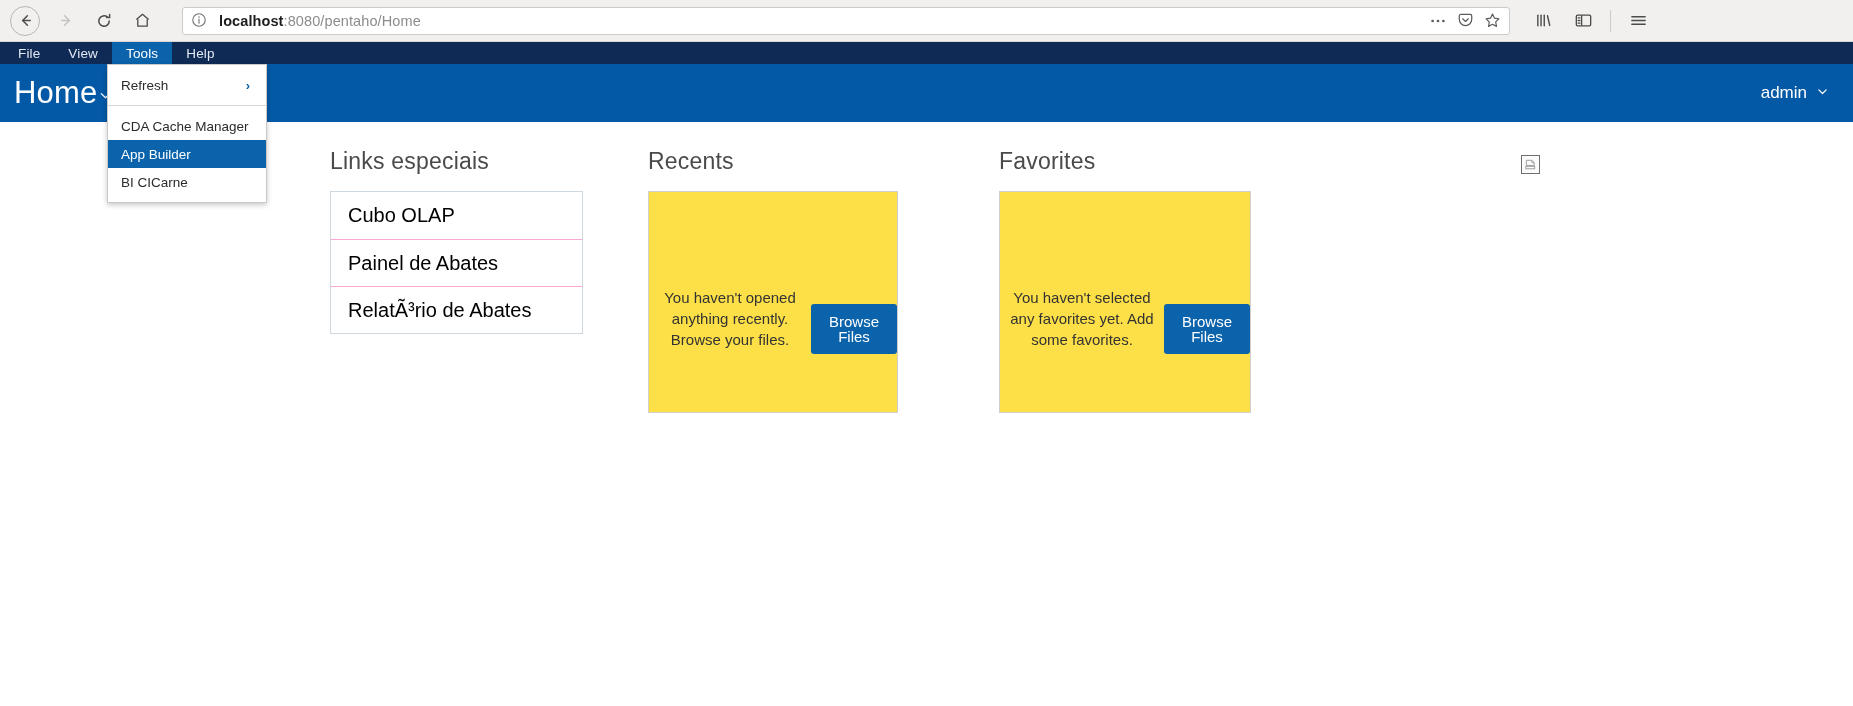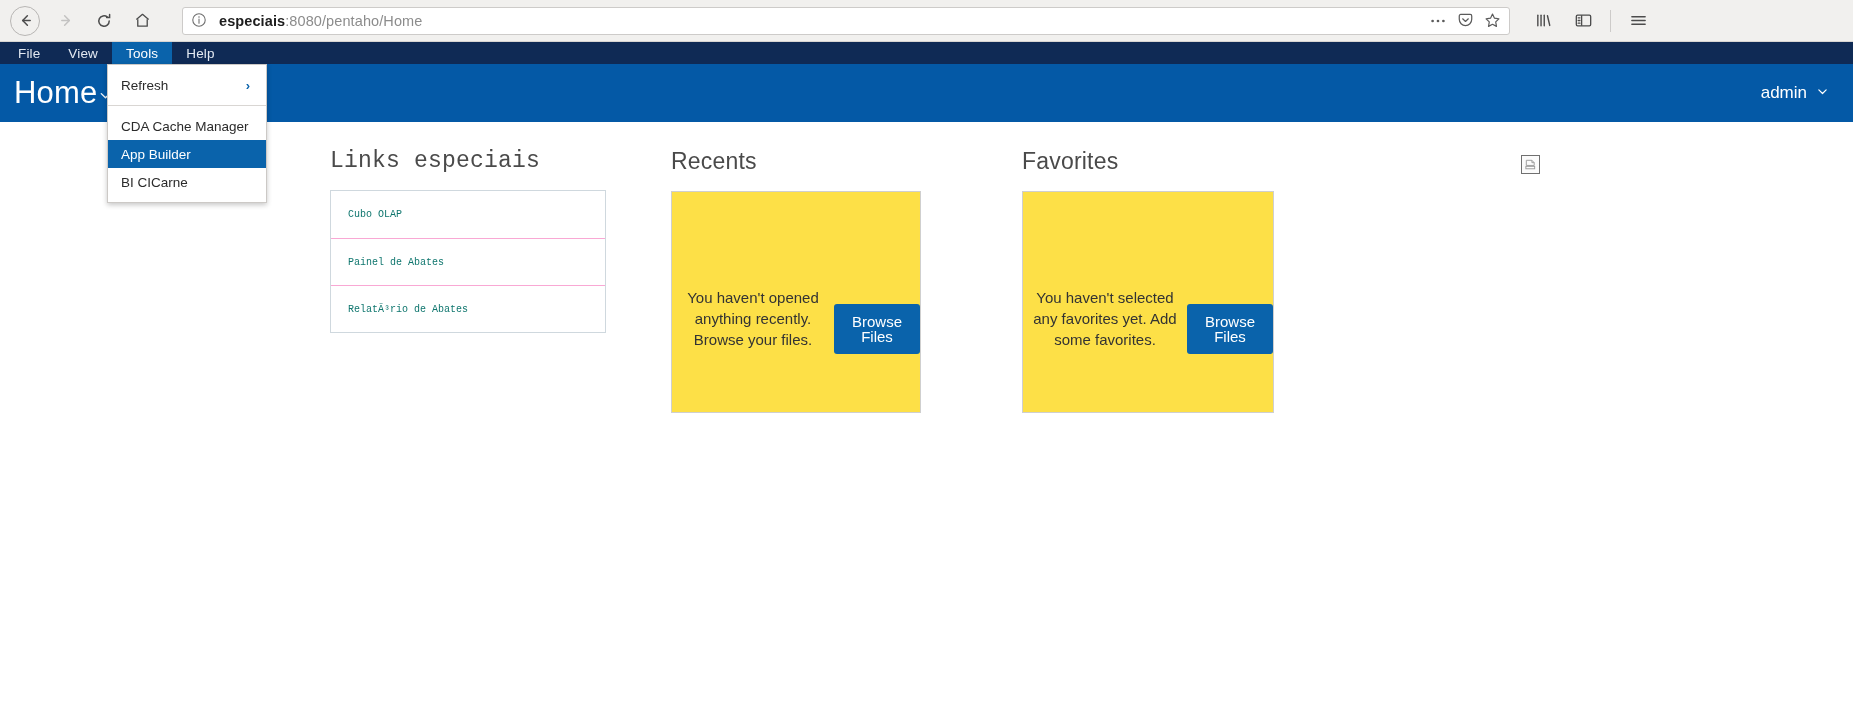--- a/index.html
+++ b/index.html
@@ -198,43 +198,43 @@
     background: #ffffff;
     height: calc(706px - 42px - 26px - 58px);
     box-sizing: border-box;
   }
   .panels {
     display: flex;
     align-items: flex-start;
     padding-top: 26px;
   }
   .panel { box-sizing: border-box; }
-  .panel-links { margin-left: 330px; width: 276px; font-family: Liberation Mono, monospace; }
+  .panel-links { margin-left: 330px; width: 253px; }
   .panel-recents { margin-left: 65px; width: 250px; }
   .panel-favorites { margin-left: 101px; width: 252px; }
 
   .panel-title {
     font-size: 23px;
     color: #4a4a4a;
     font-weight: 400;
     margin: 0 0 16px 0;
     letter-spacing: .2px;
   }
 
   .links-card {
     border: 1px solid #cfd8de;
     background: #ffffff;
   }
   .link-row {
     height: 47px;
     display: flex;
     align-items: center;
     padding-left: 17px;
-    font-size: 10px;
-    color: #0f766e;
+    font-size: 20px;
+    color: #000000;
     box-sizing: border-box;
   }
   .link-row + .link-row { border-top: 1px solid #f9a8d4; }
 
   .empty-card {
     border: 1px solid #cfcfcf;
     background: #fde047;
     height: 222px;
     display: flex;
     align-items: center;
@@ -315,21 +315,21 @@
   </div>
 
   <div class="urlbar">
     <span class="url-info-icon">
       <svg width="16" height="16" viewBox="0 0 18 18" fill="none" stroke="currentColor" stroke-width="1.2">
         <circle cx="9" cy="9" r="7"></circle>
           <path d="M9 8 V12.6" stroke-linecap="round"></path>
           <circle cx="9" cy="5.6" r=".85" fill="currentColor" stroke="none"></circle>
       </svg>
     </span>
-    <span class="url-text"><span class="host">especiais</span><span>:8080/pentaho/Home</span></span>
+    <span class="url-text"><span class="host">localhost</span><span>:8080/pentaho/Home</span></span>
     <span class="url-actions">
       <span class="ic">
         <svg width="18" height="16" viewBox="0 0 20 16" fill="currentColor">
           <circle cx="4" cy="8" r="1.5"></circle>
             <circle cx="10" cy="8" r="1.5"></circle>
             <circle cx="16" cy="8" r="1.5"></circle>
         </svg>
       </span>
       <span class="ic">
         <svg width="17" height="17" viewBox="0 0 18 18" fill="none" stroke="currentColor" stroke-width="1.3" stroke-linejoin="round">

